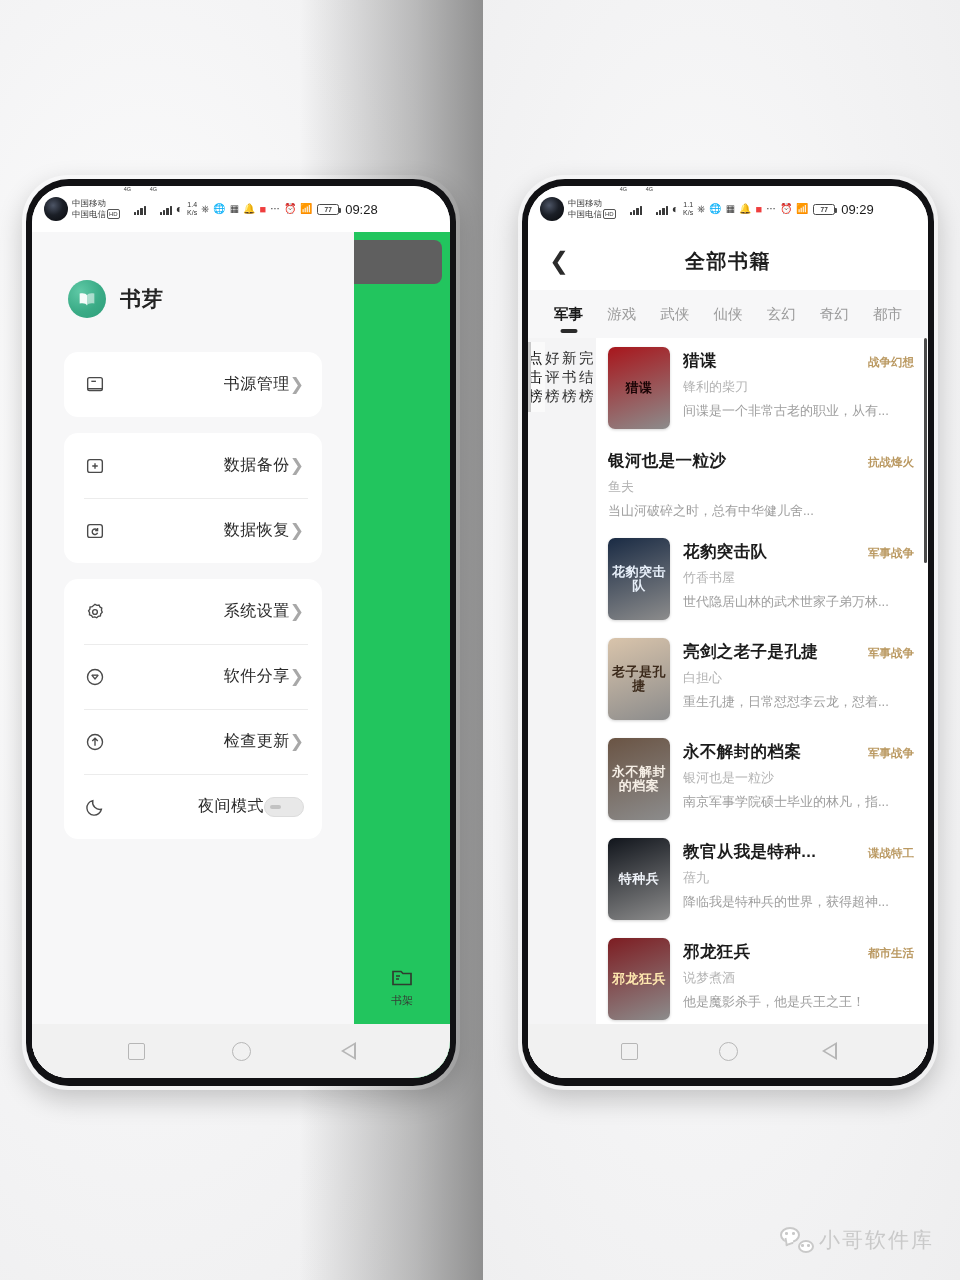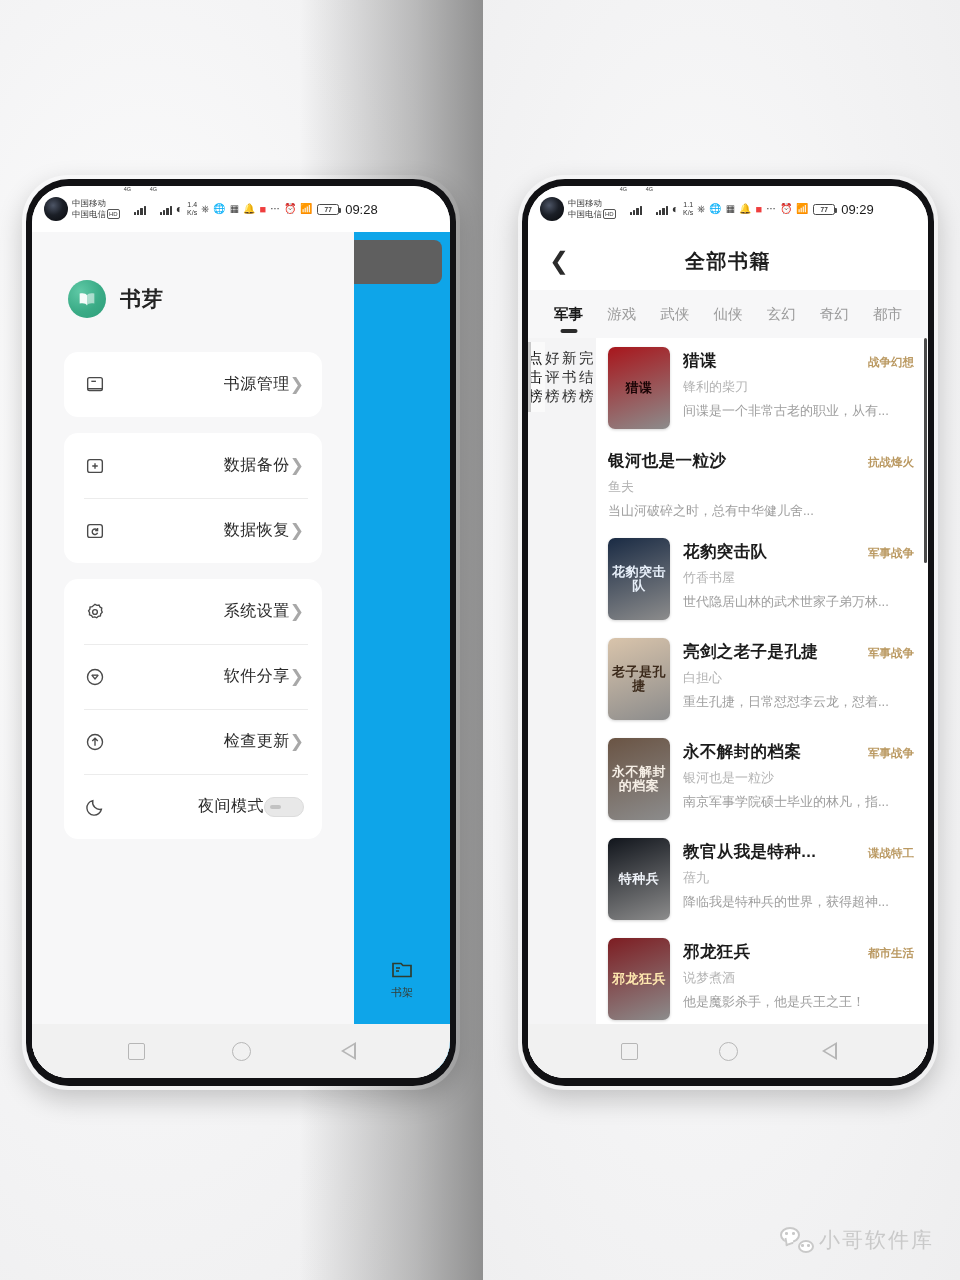--- a/index.html
+++ b/index.html
@@ -85,22 +85,22 @@
   }
   .battery:after {
     content:''; position:absolute; right:-3px; top:3px; width:2px;height:5px;
     background:#4a4a4a; border-radius: 0 1px 1px 0;
   }
   .clock { font-size: 13px; color: #1a1a1a; margin-left: 2px; white-space: nowrap; }
 
   
   .drawer-wrap { position: relative; height: calc(100% - 46px); background: #f7f7f8; }
   .drawer-scrim {
-    position: absolute; right: 0; top: 0; bottom: 8px; width: 118px;
-    background: #0ea5e9;
+    position: absolute; right: 0; top: 0; bottom: 0; width: 118px;
+    background: #22c55e;
   }
   .scrim-card {
     position: absolute; right: 8px; top: 8px; left: 6px; height: 44px;
     background: #5f5f5f; border-radius: 8px;
   }
   .drawer {
     position: absolute; left: 0; top: 0; bottom: 0; right: 96px;
     background: #f7f7f8; padding: 0 32px;
     display: flex; flex-direction: column;
   }

